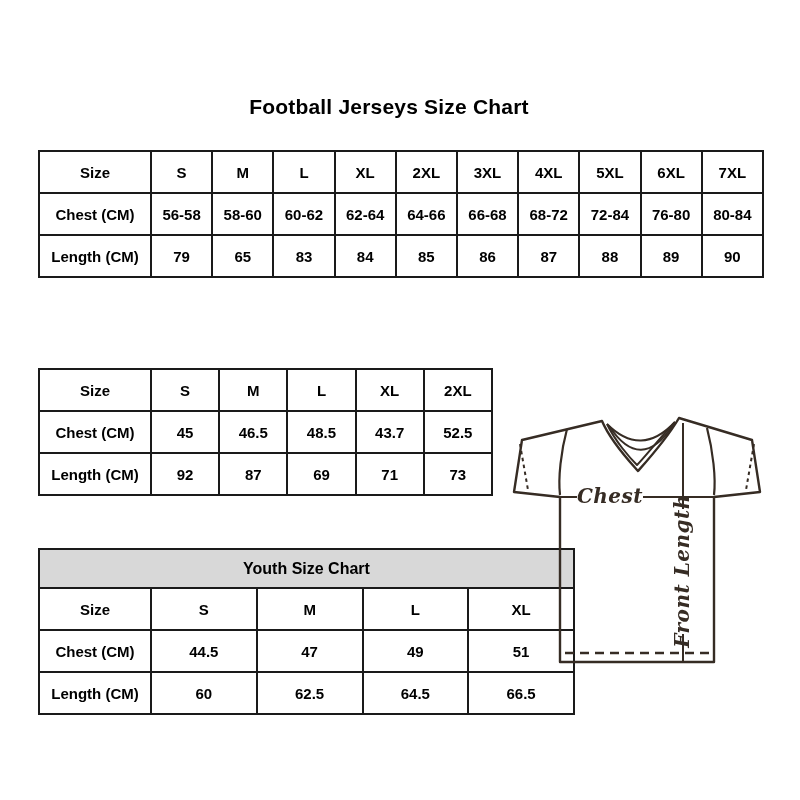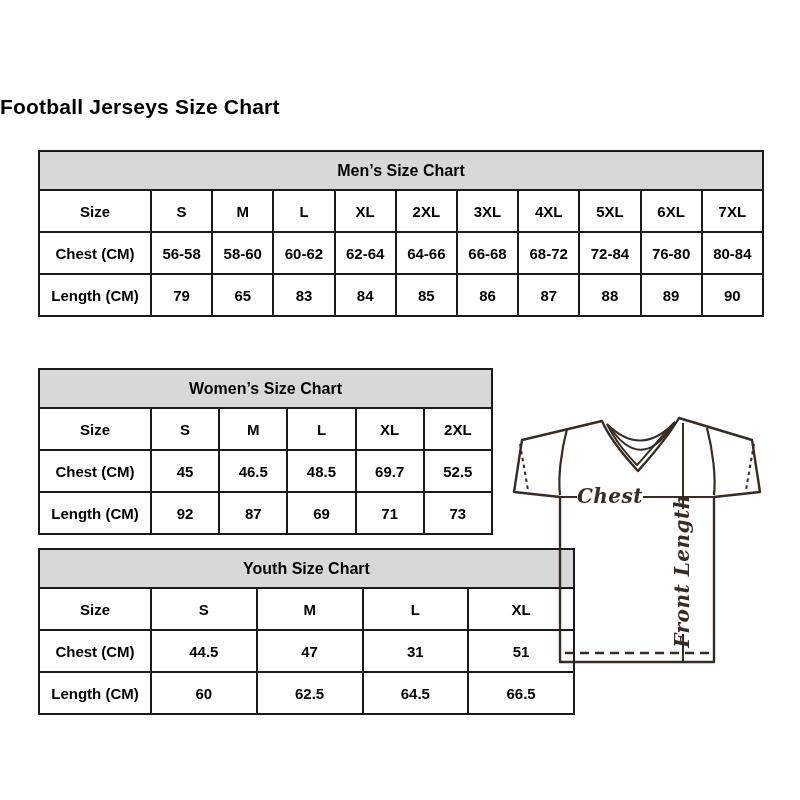--- a/index.html
+++ b/index.html
@@ -10,21 +10,21 @@
     --bg:#ffffff;
   }
   html,body{margin:0;padding:0;}
   body{
     width:800px;height:800px;position:relative;background:var(--bg);
     font-family:"Liberation Sans",sans-serif;color:var(--text);
     overflow:hidden;
   }
   #page-title{
     position:absolute;top:95px;left:0;width:778px;margin:0;
-    font-size:21px;font-weight:bold;color:var(--text);
+    text-align:center;font-size:21px;font-weight:bold;color:var(--text);
     letter-spacing:0.2px;
   }
   table.size-table{
     position:absolute;border-collapse:collapse;table-layout:fixed;
     font-weight:bold;color:var(--text);
   }
   table.size-table td{
     border:2px solid var(--border);
     text-align:center;vertical-align:middle;
     height:40px;font-size:15px;padding:0 2px;
@@ -63,23 +63,20 @@
       <col>
       <col>
       <col>
       <col>
       <col>
       <col>
       <col>
       <col>
     </colgroup>
     <tbody>
-      <tr class="tbl-title-row">
-        <td colspan="11">Men’s Size Chart</td>
-      </tr>
       <tr>
         <td>Size</td>
         <td>S</td>
         <td>M</td>
         <td>L</td>
         <td>XL</td>
         <td>2XL</td>
         <td>3XL</td>
         <td>4XL</td>
         <td>5XL</td>
@@ -118,37 +115,34 @@
 <table id="womens-table" class="size-table">
     <colgroup>
       <col style="width: 112px;">
       <col>
       <col>
       <col>
       <col>
       <col>
     </colgroup>
     <tbody>
-      <tr class="tbl-title-row">
-        <td colspan="6">Women’s Size Chart</td>
-      </tr>
       <tr>
         <td>Size</td>
         <td>S</td>
         <td>M</td>
         <td>L</td>
         <td>XL</td>
         <td>2XL</td>
       </tr>
       <tr>
         <td>Chest (CM)</td>
         <td>45</td>
         <td>46.5</td>
         <td>48.5</td>
-        <td>69.7</td>
+        <td>43.7</td>
         <td>52.5</td>
       </tr>
       <tr>
         <td>Length (CM)</td>
         <td>92</td>
         <td>87</td>
         <td>69</td>
         <td>71</td>
         <td>73</td>
       </tr>
@@ -171,21 +165,21 @@
         <td>Size</td>
         <td>S</td>
         <td>M</td>
         <td>L</td>
         <td>XL</td>
       </tr>
       <tr>
         <td>Chest (CM)</td>
         <td>44.5</td>
         <td>47</td>
-        <td>31</td>
+        <td>49</td>
         <td>51</td>
       </tr>
       <tr>
         <td>Length (CM)</td>
         <td>60</td>
         <td>62.5</td>
         <td>64.5</td>
         <td>66.5</td>
       </tr>
     </tbody>

